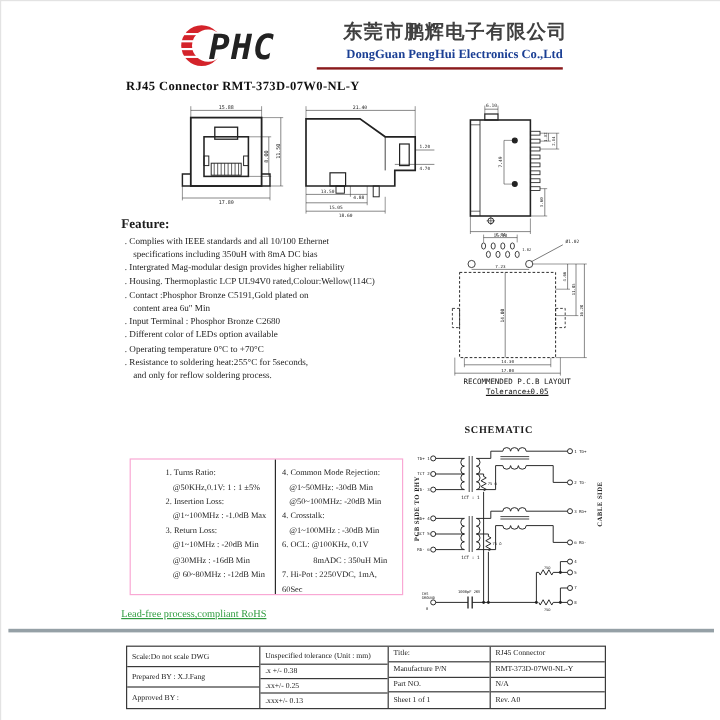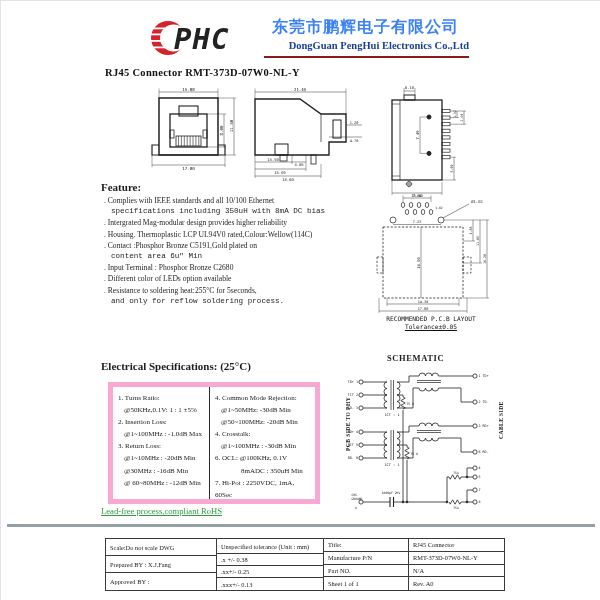--- a/index.html
+++ b/index.html
@@ -1,30 +1,30 @@
 <!DOCTYPE html>
 <html><head>
 <meta charset="utf-8">
 <style>
   html,body{margin:0;padding:0;background:#fff;}
   #page{position:relative;width:600px;height:600px;background:#fff;border:1px solid #e3e3e3;
         font-family:"Liberation Serif",serif;color:#1c1c1c;overflow:hidden;}
   .abs{position:absolute;}
   
-  #company-cn{left:271px;top:16px;width:200px;font-size:16px;font-weight:bold;letter-spacing:1px;color:#3b82f6;}
+  #company-cn{left:285px;top:16px;width:200px;font-size:16px;font-weight:bold;letter-spacing:1px;color:#404040;}
   #company-en{left:263px;top:39px;width:205px;text-align:right;font-size:10.5px;font-weight:bold;color:#1b3f94;}
   #header-rule{left:263px;top:55px;width:205px;height:2px;background:#8a1a1c;}
   #product-title{left:104px;top:66px;font-size:10.5px;font-weight:bold;color:#101010;letter-spacing:.3px;}
   
   #feature-title{left:100px;top:180px;font-size:11px;font-weight:bold;}
   #feature-list{left:103px;top:194px;width:255px;font-size:7.6px;line-height:11.2px;color:#252525;}
-  #feature-list .cont{padding-left:7px;font-family:Liberation Mono, monospace;}
+  #feature-list .cont{padding-left:7px;}
   
   #elec-title{left:100px;top:359px;font-size:11px;font-weight:bold;}
-  #spec-box{left:107px;top:381px;width:202px;height:112px;border:5px solid #f9a8d4;display:flex;}
+  #spec-box{left:107px;top:381px;width:202px;height:112px;border:1px solid #f9a8d4;display:flex;padding-left:24px;}
   .spec-col{font-size:7px;line-height:12.1px;padding:5px 3px 0 5px;color:#222;}
   .spec-col.left{width:88px;border-right:1px solid #2a2a2a;}
   .spec-col.right{flex:1;}
   .spec-col .ind{padding-left:6px;}
   .spec-col .ind2{padding-left:26px;}
   
   #pcb-caption{left:360px;top:314px;width:140px;text-align:center;font-family:"DejaVu Sans Mono",monospace;font-size:6.2px;color:#111;line-height:7.5px;}
   #pcb-caption .u{text-decoration:underline;}
   #schematic-title{left:386px;top:352px;font-size:8.5px;font-weight:bold;letter-spacing:.6px;}
   .vlabel{writing-mode:vertical-rl;transform:rotate(180deg);font-size:5.6px;font-weight:bold;letter-spacing:.4px;color:#222;}
@@ -196,20 +196,21 @@
   <div class="abs" id="feature-title">Feature:</div>
   <div class="abs" id="feature-list">
     <div>. Complies with IEEE standards and all 10/100 Ethernet</div>
     <div class="cont">specifications including 350uH with 8mA DC bias</div>
     <div>. Intergrated Mag-modular design provides higher reliability</div>
     <div>. Housing. Thermoplastic LCP UL94V0 rated,Colour:Wellow(114C)</div>
     <div>. Contact :Phosphor Bronze C5191,Gold plated on</div>
     <div class="cont">content area 6u" Min</div>
     <div>. Input Terminal : Phosphor Bronze C2680</div>
     <div>. Different color of LEDs option available</div>
+    <div>. Operating temperature 0°C to +70°C</div>
     <div>. Resistance to soldering heat:255°C for 5seconds,</div>
     <div class="cont">and only for reflow soldering process.</div>
   </div>
 
   <svg class="abs" style="left:364px;top:192px" width="132" height="122" viewBox="0 0 132 122">
     <g stroke="#222" fill="none">
       <ellipse cx="38" cy="12" rx="1.7" ry="2.6" stroke-width="0.7"></ellipse>
       <ellipse cx="46" cy="12" rx="1.7" ry="2.6" stroke-width="0.7"></ellipse>
       <ellipse cx="54" cy="12" rx="1.7" ry="2.6" stroke-width="0.7"></ellipse>
       <ellipse cx="62" cy="12" rx="1.7" ry="2.6" stroke-width="0.7"></ellipse>
@@ -253,21 +254,20 @@
       <text transform="rotate(-90 120.8 66)" x="120.8" y="66" font-size="3.3">16.20</text>
       <text x="58" y="109.8">14.30</text>
       <text x="58" y="116.6">17.80</text>
     </g>
   </svg>
   <div class="abs" id="pcb-caption">
     <div>RECOMMENDED P.C.B LAYOUT</div>
     <div class="u">Tolerance±0.05</div>
   </div>
 
-  <div class="abs" id="elec-title">Electrical Specifications: (25°C)</div>
   <div class="abs" id="spec-box">
     <div class="spec-col left">
       <div>1. Turns Ratio:</div>
       <div class="ind">@50KHz,0.1V: 1 : 1 ±5%</div>
       <div>2. Insertion Loss:</div>
       <div class="ind">@1~100MHz : -1.0dB Max</div>
       <div>3. Return Loss:</div>
       <div class="ind">@1~10MHz : -20dB Min</div>
       <div class="ind">@30MHz : -16dB Min</div>
       <div class="ind">@ 60~80MHz : -12dB Min</div>

